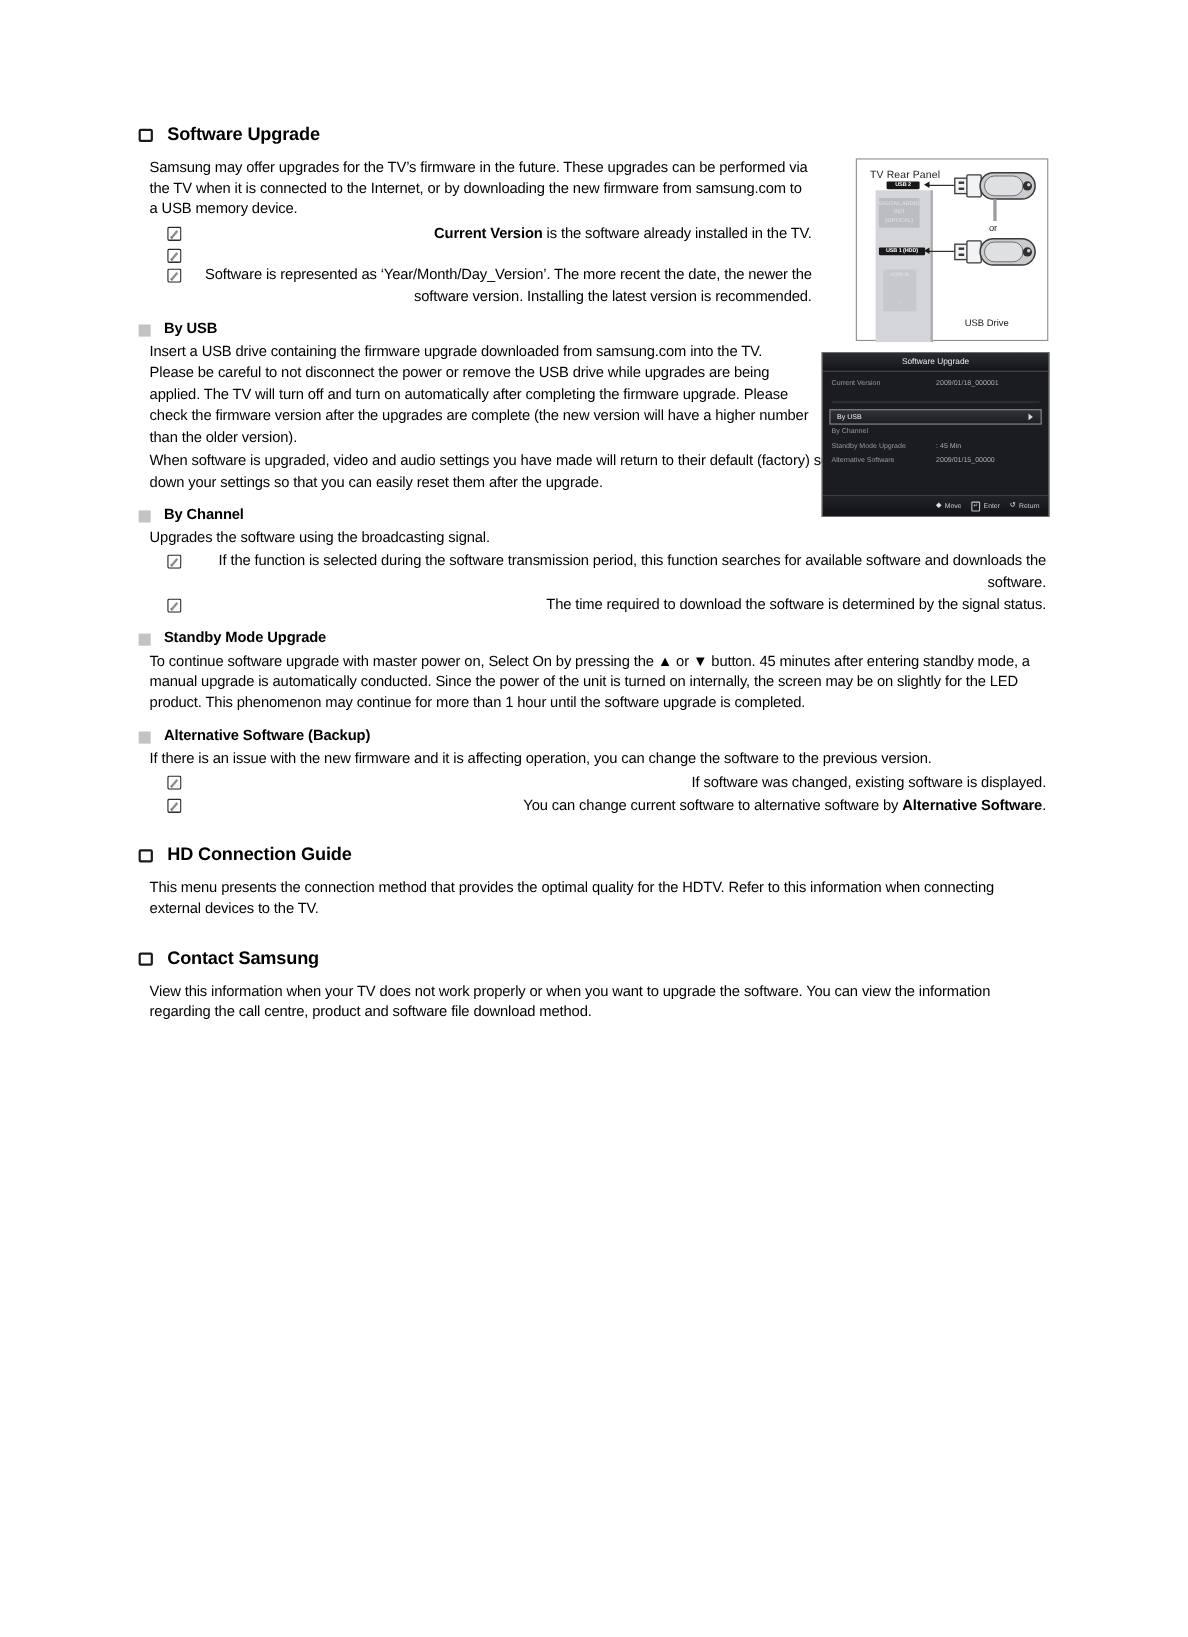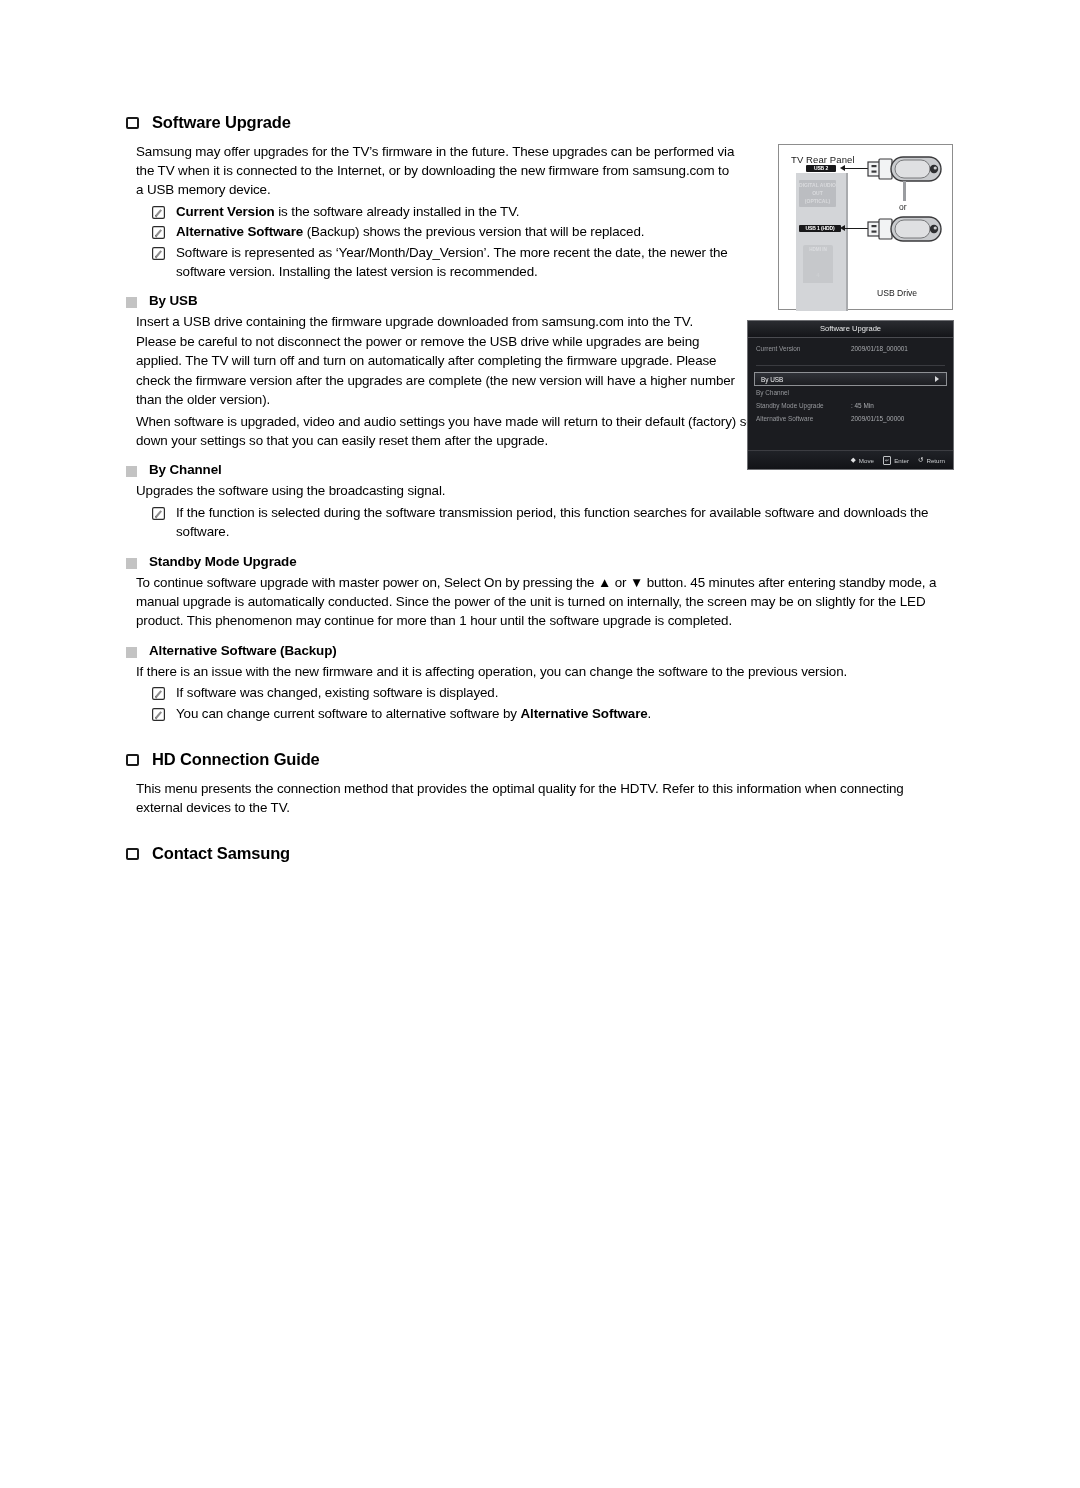--- a/index.html
+++ b/index.html
@@ -85,20 +85,21 @@
   .indent1 { margin-left: 10px; }
   .w-narrow { width: 600px; }
   .w-mid    { width: 600px; }
   .w-full   { width: 812px; }
 
   
   .note {
     display: flex;
     align-items: flex-start;
     margin: 0 0 1px 0;
+    text-align: right;
   }
   .note.indent1 { margin-left: 26px; }
   .note-icon {
     flex: 0 0 auto;
     width: 13px;
     height: 13px;
     margin-top: 4px;
     margin-right: 11px;
     position: relative;
   }
@@ -353,21 +354,20 @@
     </div>
 
     <div class="note indent1">
       <span class="note-icon">
         <svg width="13" height="13" viewBox="0 0 13 13">
             <rect x="0.6" y="0.6" width="11.8" height="11.8" rx="1.4" fill="none" stroke="#2b2b2b" stroke-width="1.2"></rect>
             <path d="M3 9.6 L8.4 3.2 L10 4.6 L4.6 11 Z" fill="#8d8d8d"></path>
             <path d="M3 9.6 L4.6 11" stroke="#2b2b2b" stroke-width="0.8"></path>
           </svg>
       </span>
-      <span class="note-body nb-narrow"><b>Alternative Software</b><span> (Backup) shows the previous version that will be replaced.</span></span>
     </div>
 
     <div class="note indent1">
       <span class="note-icon">
         <svg width="13" height="13" viewBox="0 0 13 13">
             <rect x="0.6" y="0.6" width="11.8" height="11.8" rx="1.4" fill="none" stroke="#2b2b2b" stroke-width="1.2"></rect>
             <path d="M3 9.6 L8.4 3.2 L10 4.6 L4.6 11 Z" fill="#8d8d8d"></path>
             <path d="M3 9.6 L4.6 11" stroke="#2b2b2b" stroke-width="0.8"></path>
           </svg>
       </span>
@@ -391,20 +391,30 @@
       <span class="note-icon">
         <svg width="13" height="13" viewBox="0 0 13 13">
             <rect x="0.6" y="0.6" width="11.8" height="11.8" rx="1.4" fill="none" stroke="#2b2b2b" stroke-width="1.2"></rect>
             <path d="M3 9.6 L8.4 3.2 L10 4.6 L4.6 11 Z" fill="#8d8d8d"></path>
             <path d="M3 9.6 L4.6 11" stroke="#2b2b2b" stroke-width="0.8"></path>
           </svg>
       </span>
       <span class="note-body nb-full">If the function is selected during the software transmission period, this function searches for available software and downloads the software.</span>
     </div>
 
+    <div class="note indent1">
+      <span class="note-icon">
+        <svg width="13" height="13" viewBox="0 0 13 13">
+            <rect x="0.6" y="0.6" width="11.8" height="11.8" rx="1.4" fill="none" stroke="#2b2b2b" stroke-width="1.2"></rect>
+            <path d="M3 9.6 L8.4 3.2 L10 4.6 L4.6 11 Z" fill="#8d8d8d"></path>
+            <path d="M3 9.6 L4.6 11" stroke="#2b2b2b" stroke-width="0.8"></path>
+          </svg>
+      </span>
+      <span class="note-body nb-full">The time required to download the software is determined by the signal status.</span>
+    </div>
 
     <div class="h2row">
       <span class="h2-marker"></span>
       <span class="h2-text">Standby Mode Upgrade</span>
     </div>
     <p class="para indent1 w-full">To continue software upgrade with master power on, Select On by pressing the ▲ or ▼ button. 45 minutes after entering standby mode, a manual upgrade is automatically conducted. Since the power of the unit is turned on internally, the screen may be on slightly for the LED product. This phenomenon may continue for more than 1 hour until the software upgrade is completed.</p>
 
     <div class="h2row">
       <span class="h2-marker"></span>
       <span class="h2-text">Alternative Software (Backup)</span>
@@ -436,20 +446,21 @@
     <div class="h1row" style="margin-top:26px;">
       <span class="h1-marker"></span>
       <span class="h1-text">HD Connection Guide</span>
     </div>
     <p class="para indent1 w-full">This menu presents the connection method that provides the optimal quality for the HDTV. Refer to this information when connecting external devices to the TV.</p>
 
     <div class="h1row" style="margin-top:26px;">
       <span class="h1-marker"></span>
       <span class="h1-text">Contact Samsung</span>
     </div>
+    <p class="para indent1 w-full">View this information when your TV does not work properly or when you want to upgrade the software. You can view the information regarding the call centre, product and software file download method.</p>
 
   </div>
 
   <div class="fig-panel">
     <div class="fig-panel-title">TV Rear Panel</div>
 
     <div class="tv-body"></div>
 
     <div class="port port-usb2">USB 2</div>
     <div class="port-optical">DIGITAL AUDIO OUT (OPTICAL)</div>

